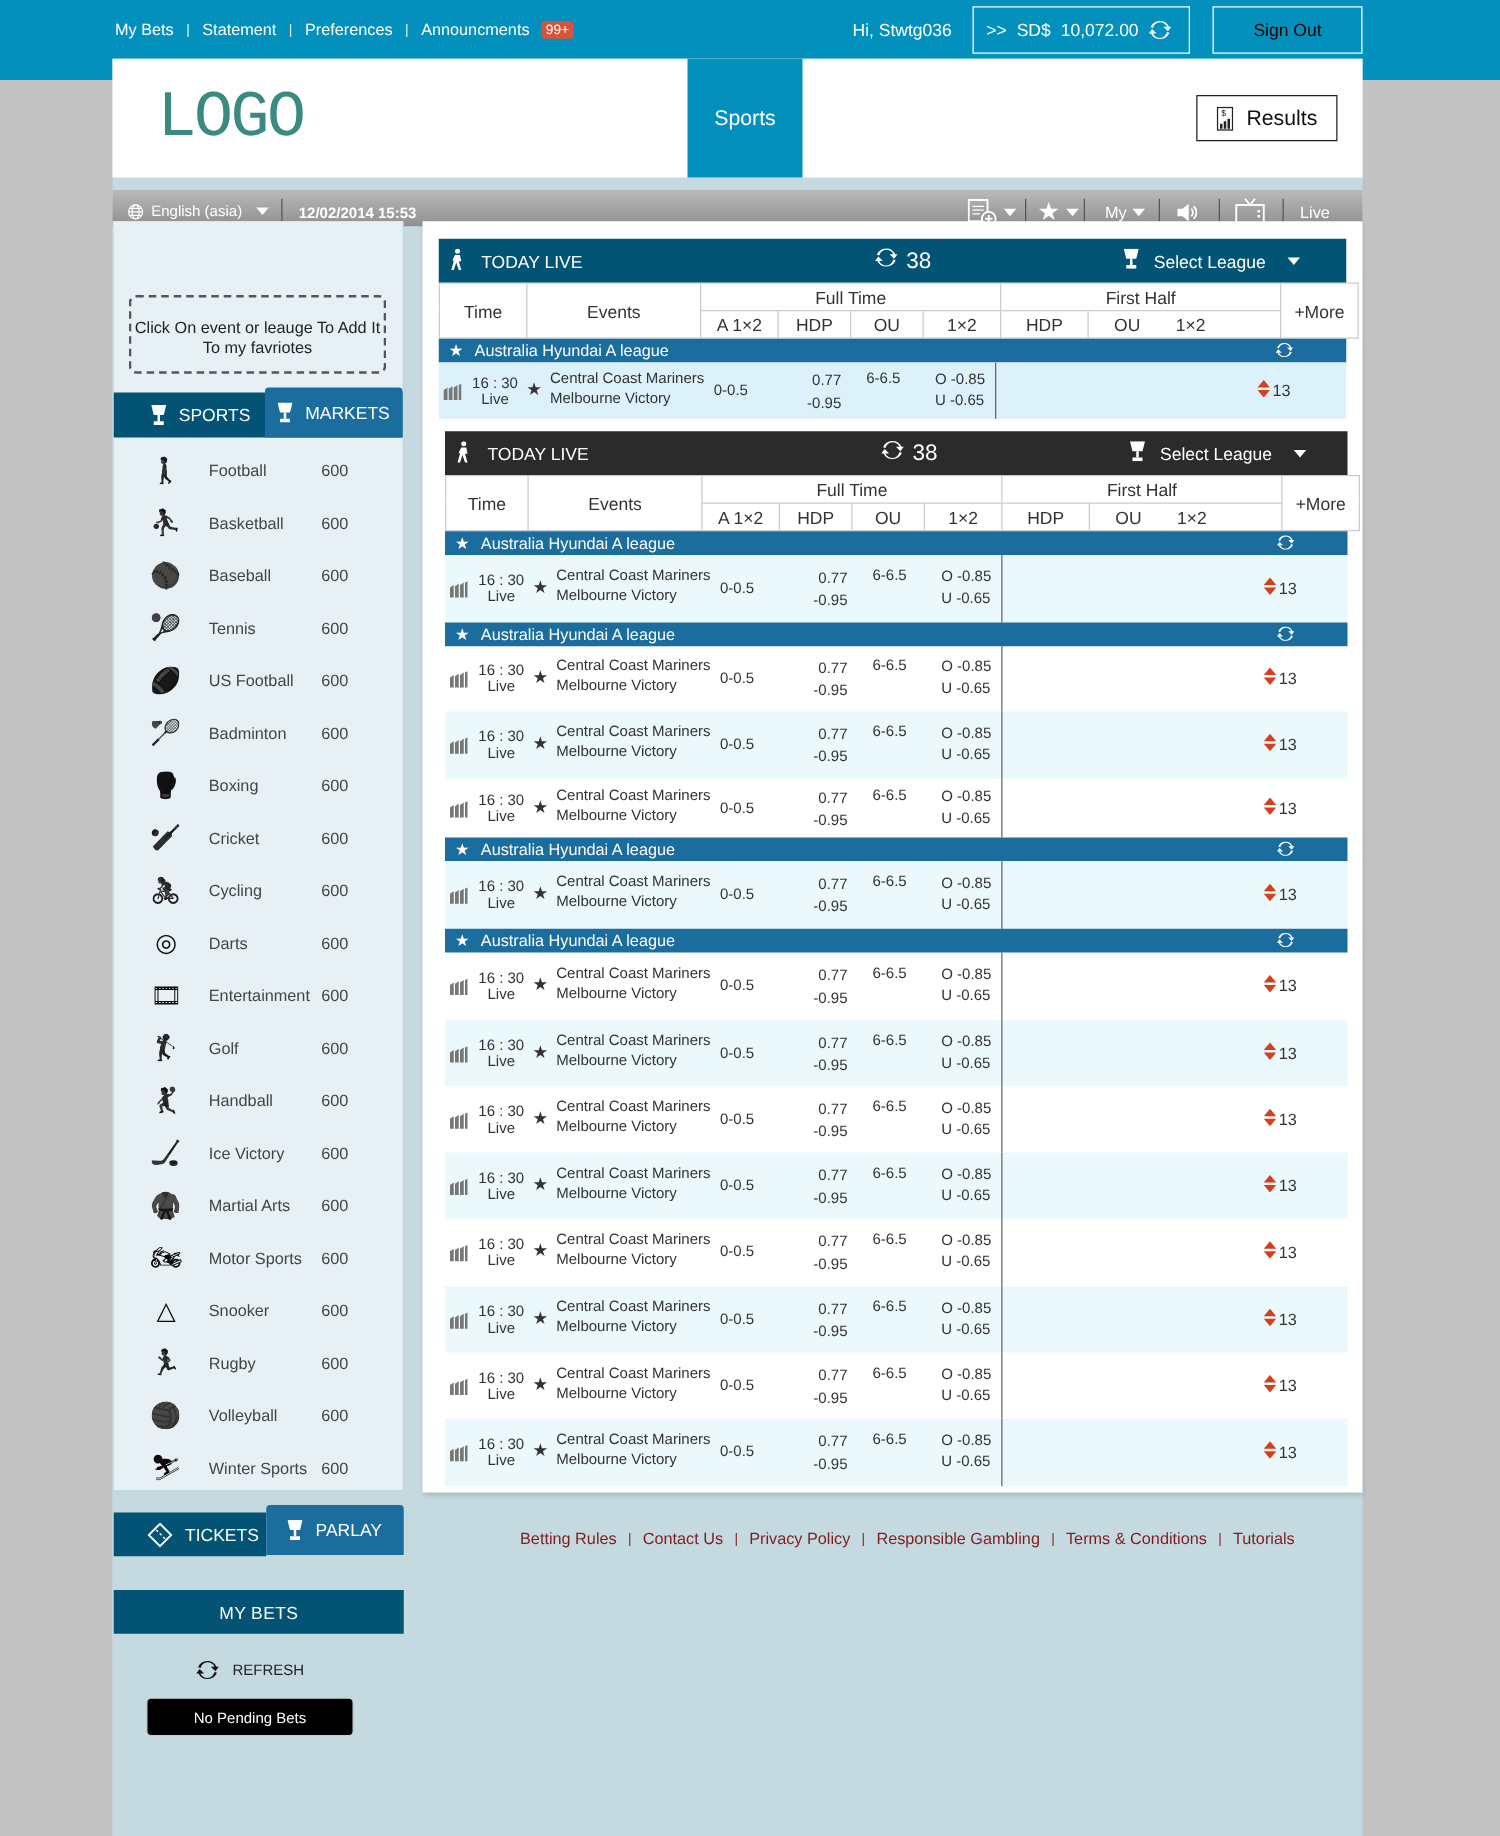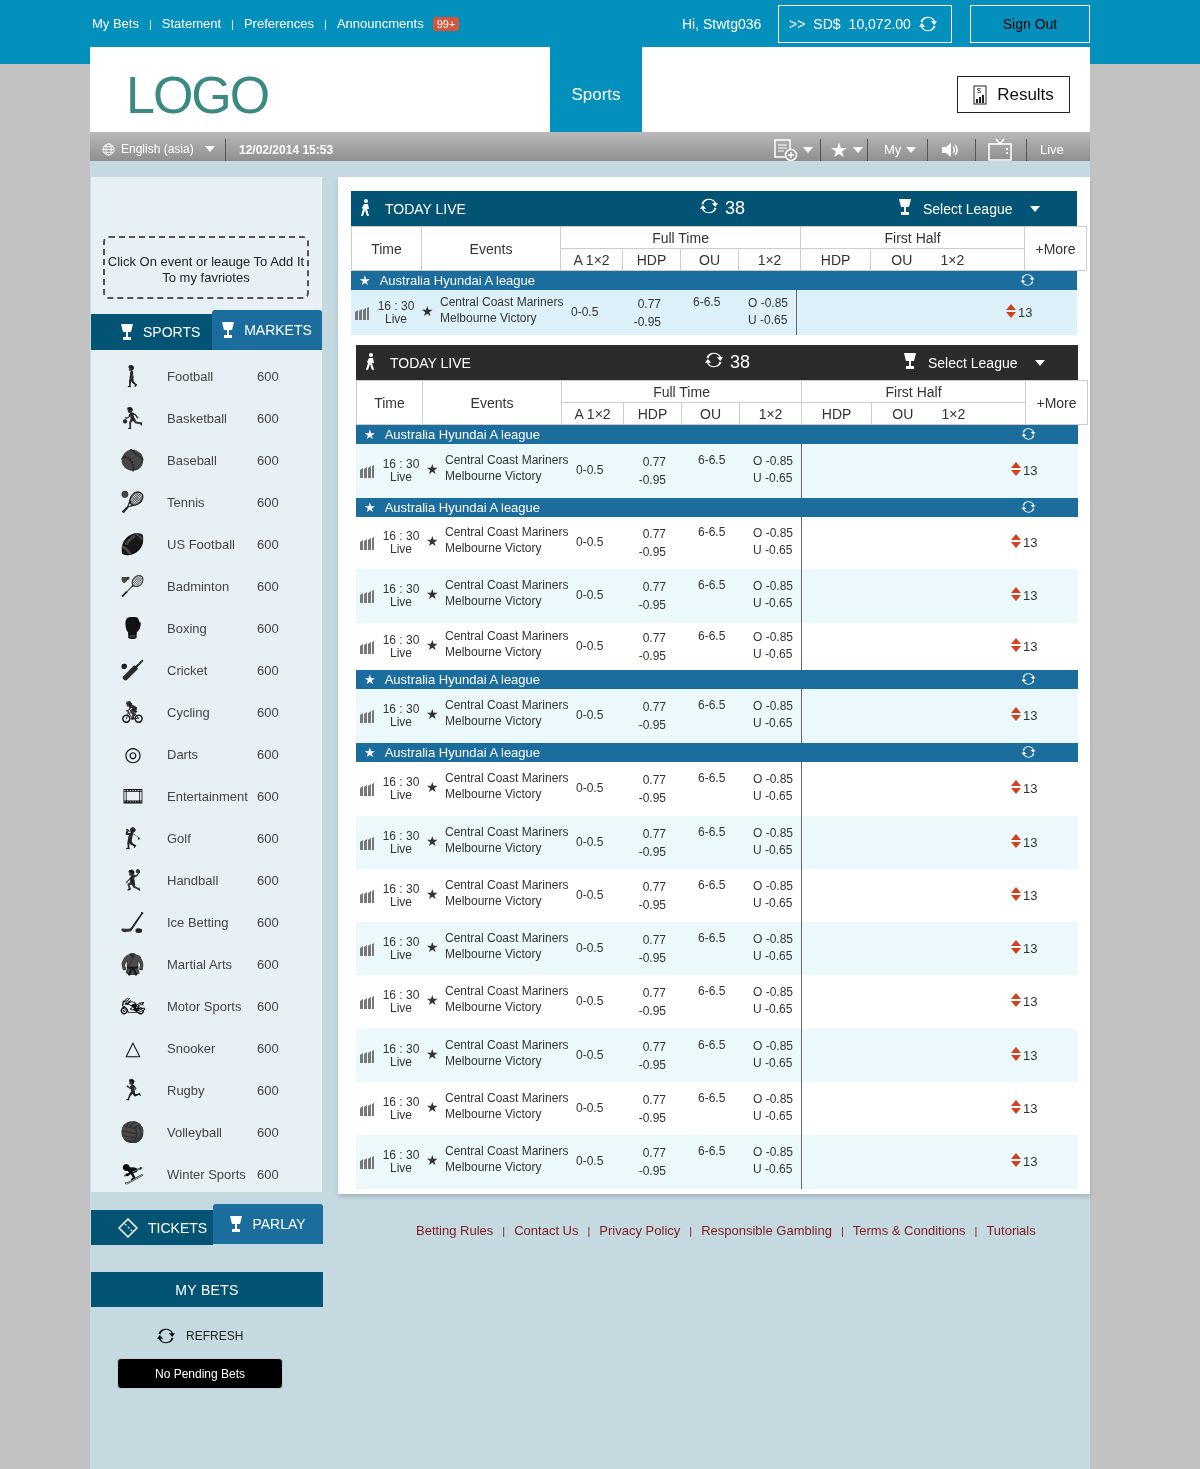--- a/index.html
+++ b/index.html
@@ -8,24 +8,24 @@
 .toplinks{position:absolute;left:92px;top:16px;display:flex;align-items:center;font-size:13px;color:#fff}
 .toplinks .lnk{color:#fff;cursor:pointer}
 .toplinks .sep{margin:0 10px;font-size:11px;opacity:.9}
 .badge{margin-left:9px;background:#d4553a;color:#fff;font-size:11px;padding:1px 4px;border-radius:3px}
 .greet{position:absolute;left:682px;top:16px;font-size:14px;color:#fff}
 .balance{position:absolute;left:778px;top:5px;width:174px;height:38px;border:1px solid #fff;color:#fff;display:flex;align-items:center;padding-left:10px;font-size:14px;cursor:pointer}
 .balance span{margin-right:8px}
 .signout{position:absolute;left:970px;top:5px;width:120px;height:38px;border:1px solid #fff;color:#000000;font-size:14px;display:flex;align-items:center;justify-content:center;cursor:pointer}
 .page{position:absolute;left:90px;top:47px;width:1000px;height:1422px;background:#c5d9e1}
 .header{position:absolute;left:0;top:0;width:1000px;height:95px;background:#fff}
-.logo{position:absolute;left:36px;top:18px;font-size:52px;color:#3a8a82;letter-spacing:-2px;font-family:Liberation Sans, sans-serif}
+.logo{position:absolute;left:36px;top:18px;font-size:52px;color:#3a8a82;letter-spacing:-2px;font-family:Liberation Mono, monospace}
 .sportsTab{position:absolute;left:460px;top:0;width:92px;height:95px;background:#0390bd;color:#fff;font-size:17px;display:flex;align-items:center;justify-content:center;cursor:pointer}
 .results{position:absolute;left:867px;top:29px;width:113px;height:37px;border:1px solid #222;display:flex;align-items:center;justify-content:center;font-size:17px;color:#111;cursor:pointer;gap:10px}
-.toolbar{position:absolute;left:0;top:85px;width:1000px;height:29px;background:linear-gradient(#b9b9b9,#8f8f8f);color:#fff;font-size:12px}
+.toolbar{position:absolute;left:0;top:105px;width:1000px;height:29px;background:linear-gradient(#b9b9b9,#8f8f8f);color:#fff;font-size:12px}
 .tb-lang{position:absolute;left:12px;top:10px;display:flex;align-items:center;gap:6px;cursor:pointer}
 .tb-sep{position:absolute;top:7px;width:1px;height:22px;background:#555}
 .tb-date{position:absolute;left:149px;top:11px;font-weight:bold}
 .tb-r{position:absolute;top:0;height:35px;display:flex;align-items:center;cursor:pointer}
 .caret{display:inline-block;width:0;height:0;border-left:5px solid transparent;border-right:5px solid transparent;border-top:6px solid #fff;margin-left:5px}
 .sidebar{position:absolute;left:0;top:130px;width:233px;height:1292px;background:#c5d9e1}
 .sbpanel{position:absolute;left:1px;top:0;width:231px;height:1015px;background:#e6f0f5}
 .sbhead{position:absolute;left:1px;width:231px;height:35px;background:#035474;color:#fff;font-size:14px;display:flex;align-items:center;justify-content:center;letter-spacing:.3px}
 .favbox{position:absolute;left:13px;top:59px;width:206px;height:63px;border:2px dashed #555;border-radius:6px;font-size:13px;color:#222;text-align:center;padding-top:16px;line-height:16px}
 .tabs2{position:absolute;left:1px;width:231px;height:36px;background:#035474}
@@ -54,21 +54,21 @@
 .row{position:relative;height:54px;font-size:12px;color:#333}
 .row.alt{background:#ebf8fc}
 .row.hl{background:#ddf1fb}
 .row .vline{position:absolute;left:445px;top:0;bottom:0;width:1px;background:#666}
 .row .cell{position:absolute}
 .rowstats{left:3px;top:18px}
 .rtime{left:24px;width:42px;text-align:center;line-height:13px}
 .rstar{left:70px;font-size:14px}
 .rteams{left:89px;line-height:16px}
 .rhdp{left:220px}
-.r077{left:280px;width:30px;text-align:right;line-height:18px}
+.r077{left:292px;width:30px;text-align:right;line-height:18px}
 .rou{left:342px}
 .r12{left:397px;line-height:17px}
 .rmore{left:655px;display:flex;align-items:center;gap:2px;font-size:13px;cursor:pointer}
 .footer{position:absolute;left:326px;top:1176px;display:flex;align-items:center;font-size:13px;color:#7f1d1d}
 .footer .lnk{cursor:pointer}
 .footer .sep{margin:0 9px;font-size:11px}
 </style>
 </head>
 <body>
 
@@ -254,21 +254,21 @@
   <span class="nm">Golf</span>
   <span class="ct">600</span>
         </div>
         <div class="sport">
           <span class="ic" style="font-family:'DejaVu Sans',sans-serif;filter:grayscale(1) brightness(.3)">🤾</span>
   <span class="nm">Handball</span>
   <span class="ct">600</span>
         </div>
         <div class="sport">
           <span class="ic" style="font-family:'DejaVu Sans',sans-serif;filter:grayscale(1) brightness(.3)">🏒</span>
-  <span class="nm">Ice Betting</span>
+  <span class="nm">Ice Victory</span>
   <span class="ct">600</span>
         </div>
         <div class="sport">
           <span class="ic" style="font-family:'DejaVu Sans',sans-serif;filter:grayscale(1) brightness(.3)">🥋</span>
   <span class="nm">Martial Arts</span>
   <span class="ct">600</span>
         </div>
         <div class="sport">
           <span class="ic" style="font-family:'DejaVu Sans',sans-serif;filter:grayscale(1) brightness(.3)">🏍</span>
   <span class="nm">Motor Sports</span>

